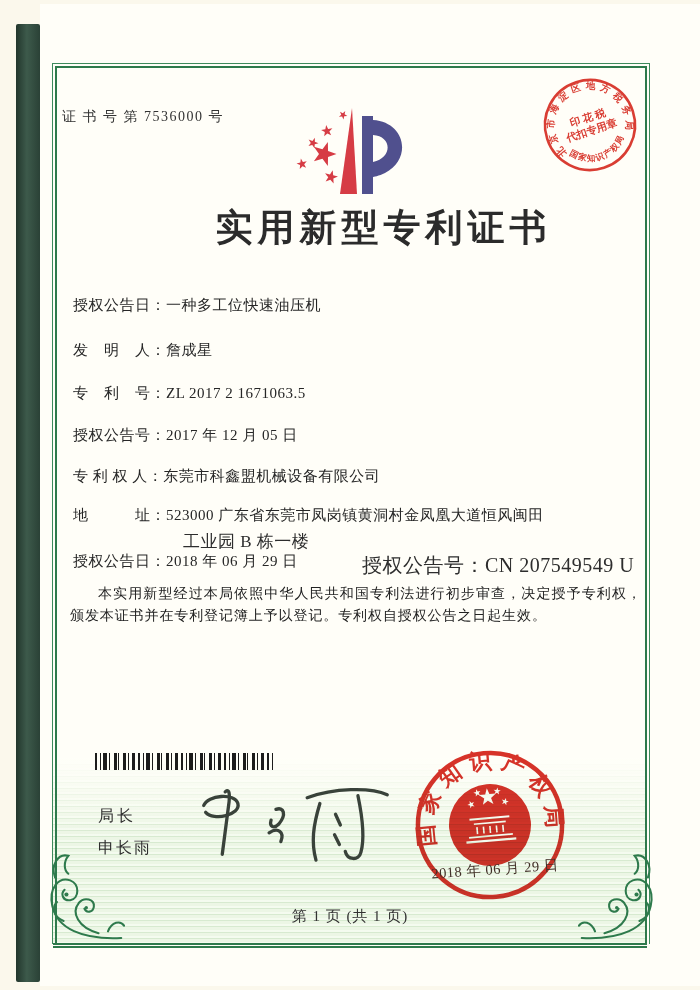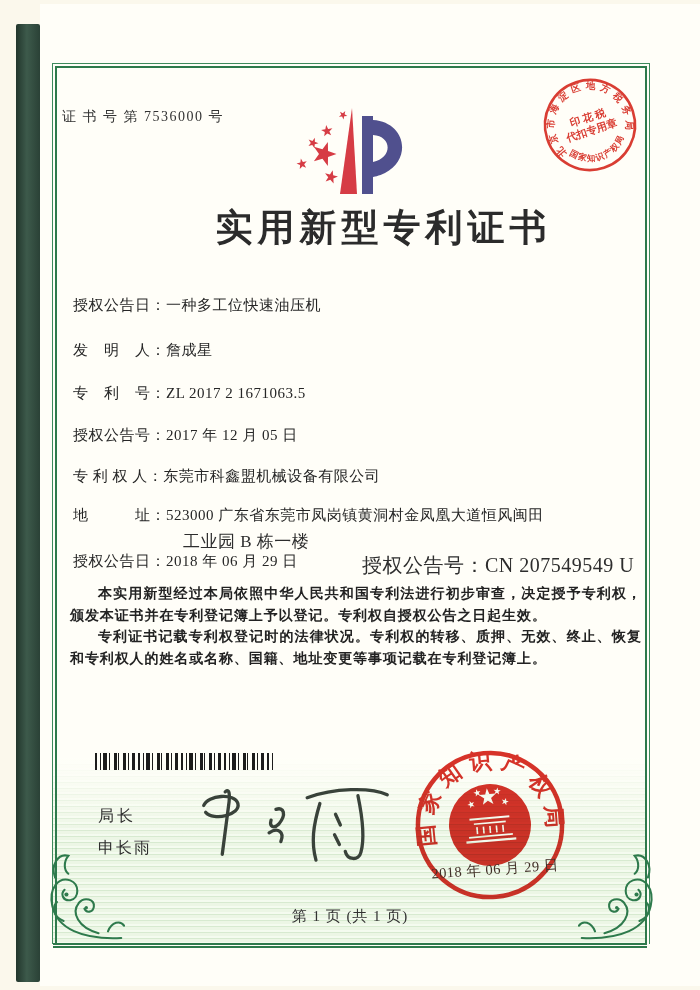--- a/index.html
+++ b/index.html
@@ -53,21 +53,21 @@
   }
   .field-row{position:absolute;left:73px;font-size:15px;letter-spacing:.5px;white-space:nowrap;}
   .field-row .lbl{color:#262626;}
   .field-row .val{color:#262626;}
   .addr-line2{position:absolute;left:183px;top:530px;font-size:17px;letter-spacing:.5px;}
   .grant-no{position:absolute;left:362px;top:552px;font-size:20px;letter-spacing:.5px;white-space:nowrap;}
   .body-text{
     position:absolute;left:70px;top:583px;width:572px;
     font-size:14px;line-height:21.5px;letter-spacing:.9px;text-align:justify;color:#222;
   }
-  .body-text p{margin:0;text-indent:2em;font-weight:bold;}
+  .body-text p{margin:0;text-indent:2em;}
   .barcode{
     position:absolute;left:95px;top:753px;width:180px;height:17px;
     background:repeating-linear-gradient(90deg,
       #1c1c1c 0 2px,transparent 2px 5px,
       #1c1c1c 5px 6px,transparent 6px 8px,
       #1c1c1c 8px 12px,transparent 12px 14px,
       #1c1c1c 14px 15px,transparent 15px 19px,
       #1c1c1c 19px 22px,transparent 22px 23px,
       #1c1c1c 23px 24px,transparent 24px 28px,
       #1c1c1c 28px 31px,transparent 31px 33px,
@@ -182,21 +182,20 @@
 <div class="addr-line2">工业园 B 栋一楼</div>
 <div class="field-row" style="top:552px">
   <span class="lbl">授权公告日：</span><span class="val">2018 年 06 月 29 日</span>
 </div>
 <div class="grant-no">
   <span class="lbl">授权公告号：</span><span class="val">CN 207549549 U</span>
 </div>
 
 <div class="body-text">
   <p>本实用新型经过本局依照中华人民共和国专利法进行初步审查，决定授予专利权，颁发本证书并在专利登记簿上予以登记。专利权自授权公告之日起生效。</p>
-  <p>专利证书记载专利权登记时的法律状况。专利权的转移、质押、无效、终止、恢复和专利权人的姓名或名称、国籍、地址变更等事项记载在专利登记簿上。</p>
 </div>
 
 <div class="barcode"></div>
 
 <div class="director-title">局长</div>
 <div class="director-name">申长雨</div>
 <svg class="signature" viewBox="0 0 210 90">
   <g stroke="#39423a" stroke-width="3.4" fill="none" stroke-linecap="round">
     <path d="M34,10 C37,7 39,9 38,20 L31,74"></path>
     <path d="M12,24 C16,13 44,11 47,22 C50,34 22,40 14,31"></path>

